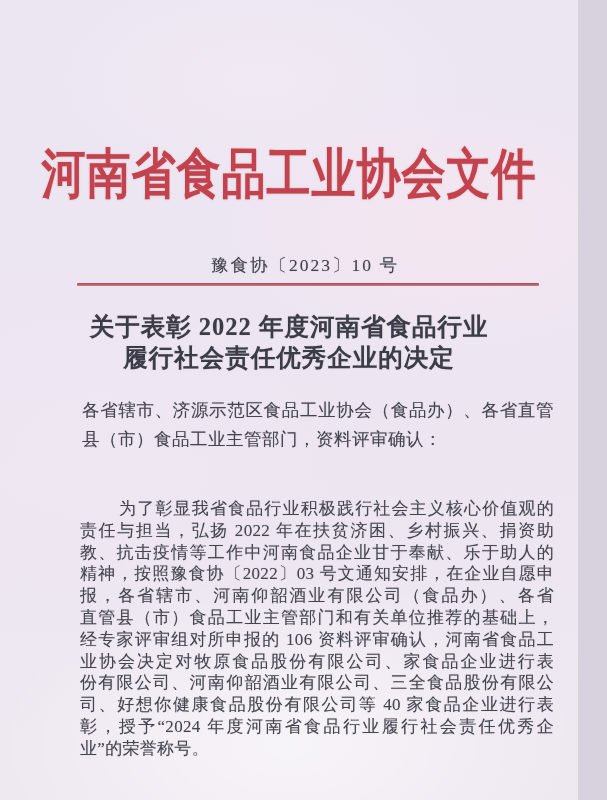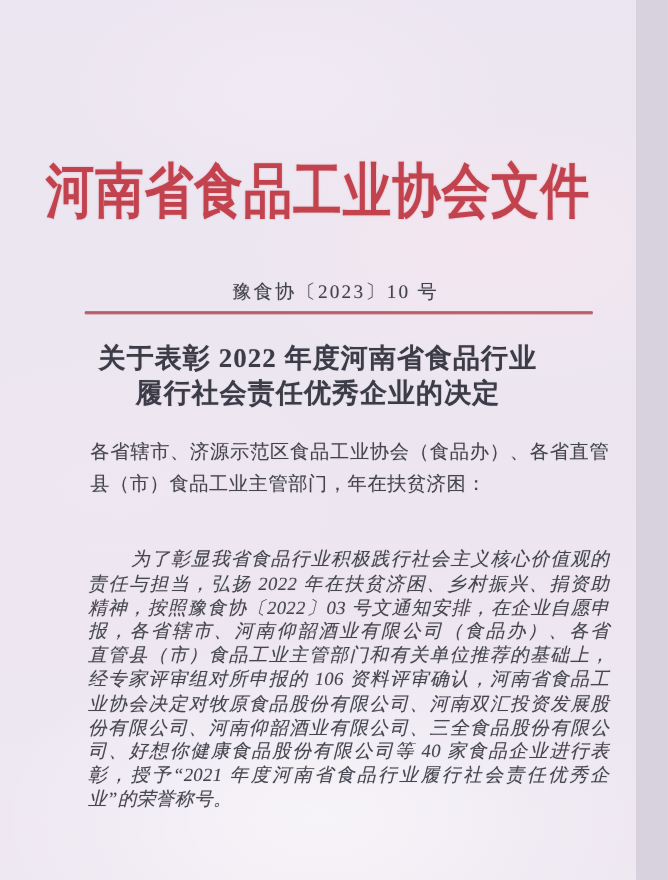--- a/index.html
+++ b/index.html
@@ -88,21 +88,20 @@
   .body-text {
     position: absolute;
     top: 498px;
     left: 80px;
     width: 474px;
     font-size: 17px;
     line-height: 21.8px;
     color: #46464f;
     letter-spacing: 0.3px;
     text-shadow: 0 0 1px rgba(70,70,85,0.3);
-    font-style: italic;
   }
   .jline {
     text-align: justify;
     text-align-last: justify;
     white-space: nowrap;
   }
   .lline {
     text-align: left;
     white-space: nowrap;
   }
@@ -121,30 +120,31 @@
 
   <div class="red-rule"></div>
 
   <div class="doc-title">
     <div>关于表彰 2022 年度河南省食品行业</div>
     <div>履行社会责任优秀企业的决定</div>
   </div>
 
   <div class="addressee">
     <div class="jline">各省辖市、济源示范区食品工业协会（食品办）、各省直管</div>
-    <div class="lline">县（市）食品工业主管部门，年在扶贫济困：</div>
+    <div class="lline">县（市）食品工业主管部门，资料评审确认：</div>
   </div>
 
   <div class="body-text">
     <div class="line jline">为了彰显我省食品行业积极践行社会主义核心价值观的</div>
     <div class="line jline">责任与担当，弘扬 2022 年在扶贫济困、乡村振兴、捐资助</div>
+    <div class="line jline">教、抗击疫情等工作中河南食品企业甘于奉献、乐于助人的</div>
     <div class="line jline">精神，按照豫食协〔2022〕03 号文通知安排，在企业自愿申</div>
     <div class="line jline">报，各省辖市、河南仰韶酒业有限公司（食品办）、各省</div>
     <div class="line jline">直管县（市）食品工业主管部门和有关单位推荐的基础上，</div>
     <div class="line jline">经专家评审组对所申报的 106 资料评审确认，河南省食品工</div>
-    <div class="line jline">业协会决定对牧原食品股份有限公司、河南双汇投资发展股</div>
+    <div class="line jline">业协会决定对牧原食品股份有限公司、家食品企业进行表</div>
     <div class="line jline">份有限公司、河南仰韶酒业有限公司、三全食品股份有限公</div>
     <div class="line jline">司、好想你健康食品股份有限公司等 40 家食品企业进行表</div>
-    <div class="line jline">彰，授予“2021 年度河南省食品行业履行社会责任优秀企</div>
+    <div class="line jline">彰，授予“2024 年度河南省食品行业履行社会责任优秀企</div>
     <div class="line lline">业”的荣誉称号。</div>
   </div>
 
 </div>
 
 </body></html>

